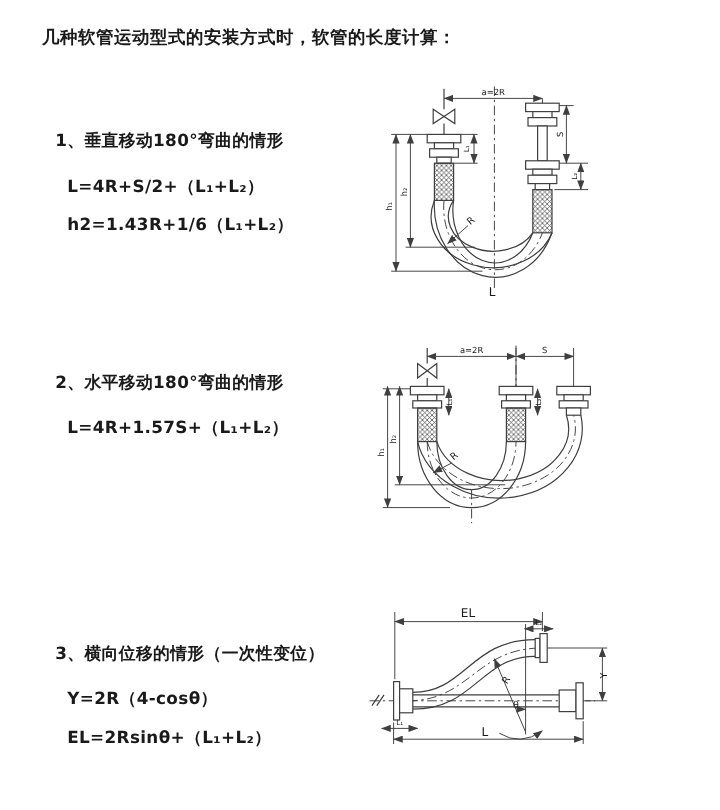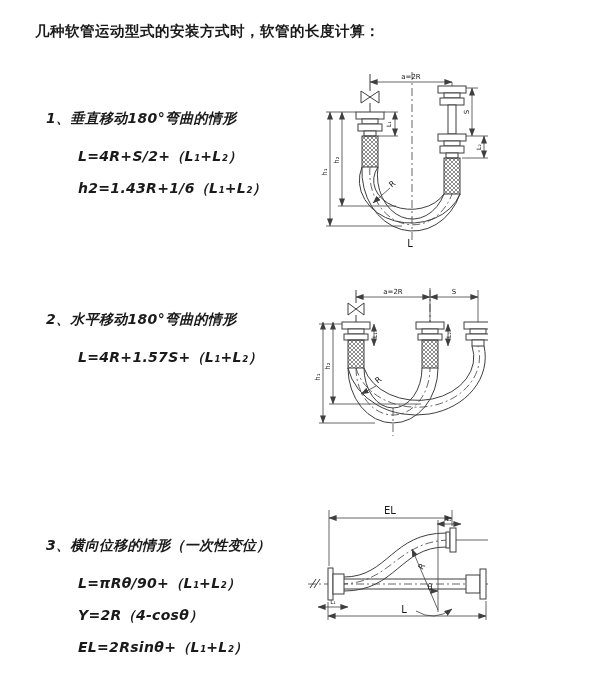--- a/index.html
+++ b/index.html
@@ -3,28 +3,29 @@
 <meta charset="utf-8">
 <style>
   :root { --line:#3f3f3f; --text:#1a1a1a; --background:#ffffff; }
   html,body { margin:0; padding:0; }
   body { background:#fff; }
   .page {
     position:relative; width:488px; height:675px;
     background:var(--background); overflow:hidden;
     font-family:"DejaVu Sans","Liberation Sans",sans-serif;
     color:var(--text);
+    padding-left:40px;
   }
   .title {
     position:absolute; left:35px; top:22px;
     font-size:14.5px; font-weight:700; letter-spacing:.5px;
   }
   .sec { position:absolute; left:46px; font-size:14px; font-weight:600; letter-spacing:.3px; }
-  .sec .heading { line-height:20px; margin-bottom:12px; white-space:nowrap;font-style:italic; }
-  .sec .formula { margin-left:32px; line-height:32px; white-space:nowrap;font-style:italic; }
+  .sec .heading { line-height:20px; margin-bottom:12px; white-space:nowrap; }
+  .sec .formula { margin-left:10px; line-height:32px; white-space:nowrap; }
   .dwg { position:absolute; }
   .dwg .ln  { stroke:var(--line); stroke-width:1; fill:none; }
   .dwg .cl  { stroke:var(--line); stroke-width:.8; fill:none; stroke-dasharray:8 3 2 3; }
   .dwg .fl  { stroke:var(--line); stroke-width:1; fill:#fff; }
   .dwg .br  { stroke:var(--line); stroke-width:1; }
   .dwg .dim { stroke:var(--line); stroke-width:.8; fill:none; }
   .dwg text { fill:var(--text); font-size:7px; stroke:none; font-weight:500; }
   .dwg text.big { font-size:10px; }
   .dwg text.md  { font-size:8px; }
   .dwg text.sm  { font-size:6px; }
@@ -42,21 +43,20 @@
     <div class="formula">h2=1.43R+1/6（L₁+L₂）</div>
   </div>
 
   <div class="sec" style="top:309px">
     <div class="heading">2、水平移动180°弯曲的情形</div>
     <div class="formula">L=4R+1.57S+（L₁+L₂）</div>
   </div>
 
   <div class="sec" style="top:535px">
     <div class="heading">3、横向位移的情形（一次性变位）</div>
-    <div class="formula">L=πRθ/90+（L₁+L₂）</div>
     <div class="formula">Y=2R（4-cosθ）</div>
     <div class="formula">EL=2Rsinθ+（L₁+L₂）</div>
   </div>
 
   <svg class="dwg" style="left:300px;top:66px" width="290" height="200" viewBox="0 0 290 200">
     <defs>
       <marker id="ar1" viewBox="0 0 8 6" markerWidth="8" markerHeight="6" refX="7.6" refY="3" orient="auto-start-reverse" markerUnits="userSpaceOnUse">
         <path d="M0,0L8,3L0,6Z" style="fill:var(--line)"></path>
       </marker>
       <pattern id="hp1" width="4" height="4" patternUnits="userSpaceOnUse">

